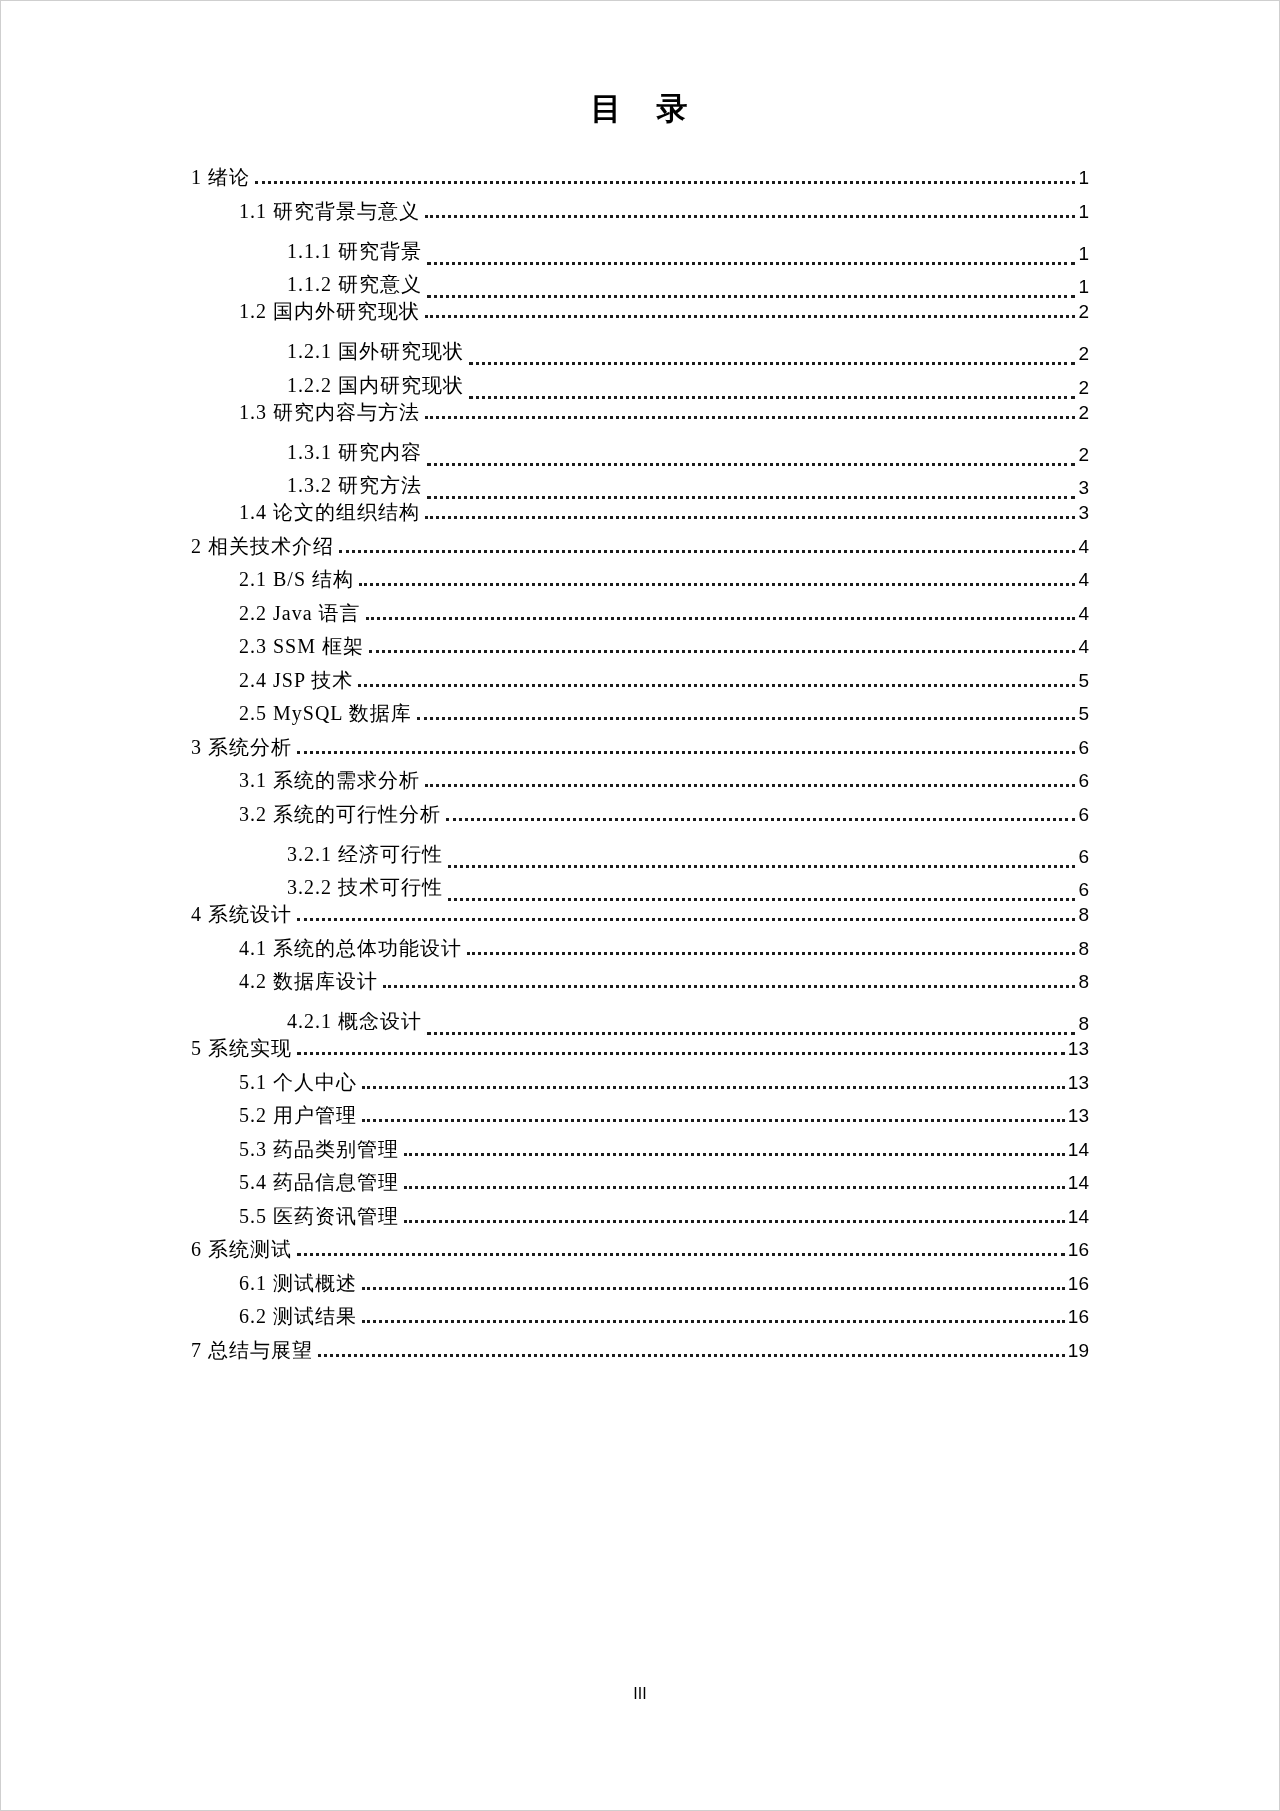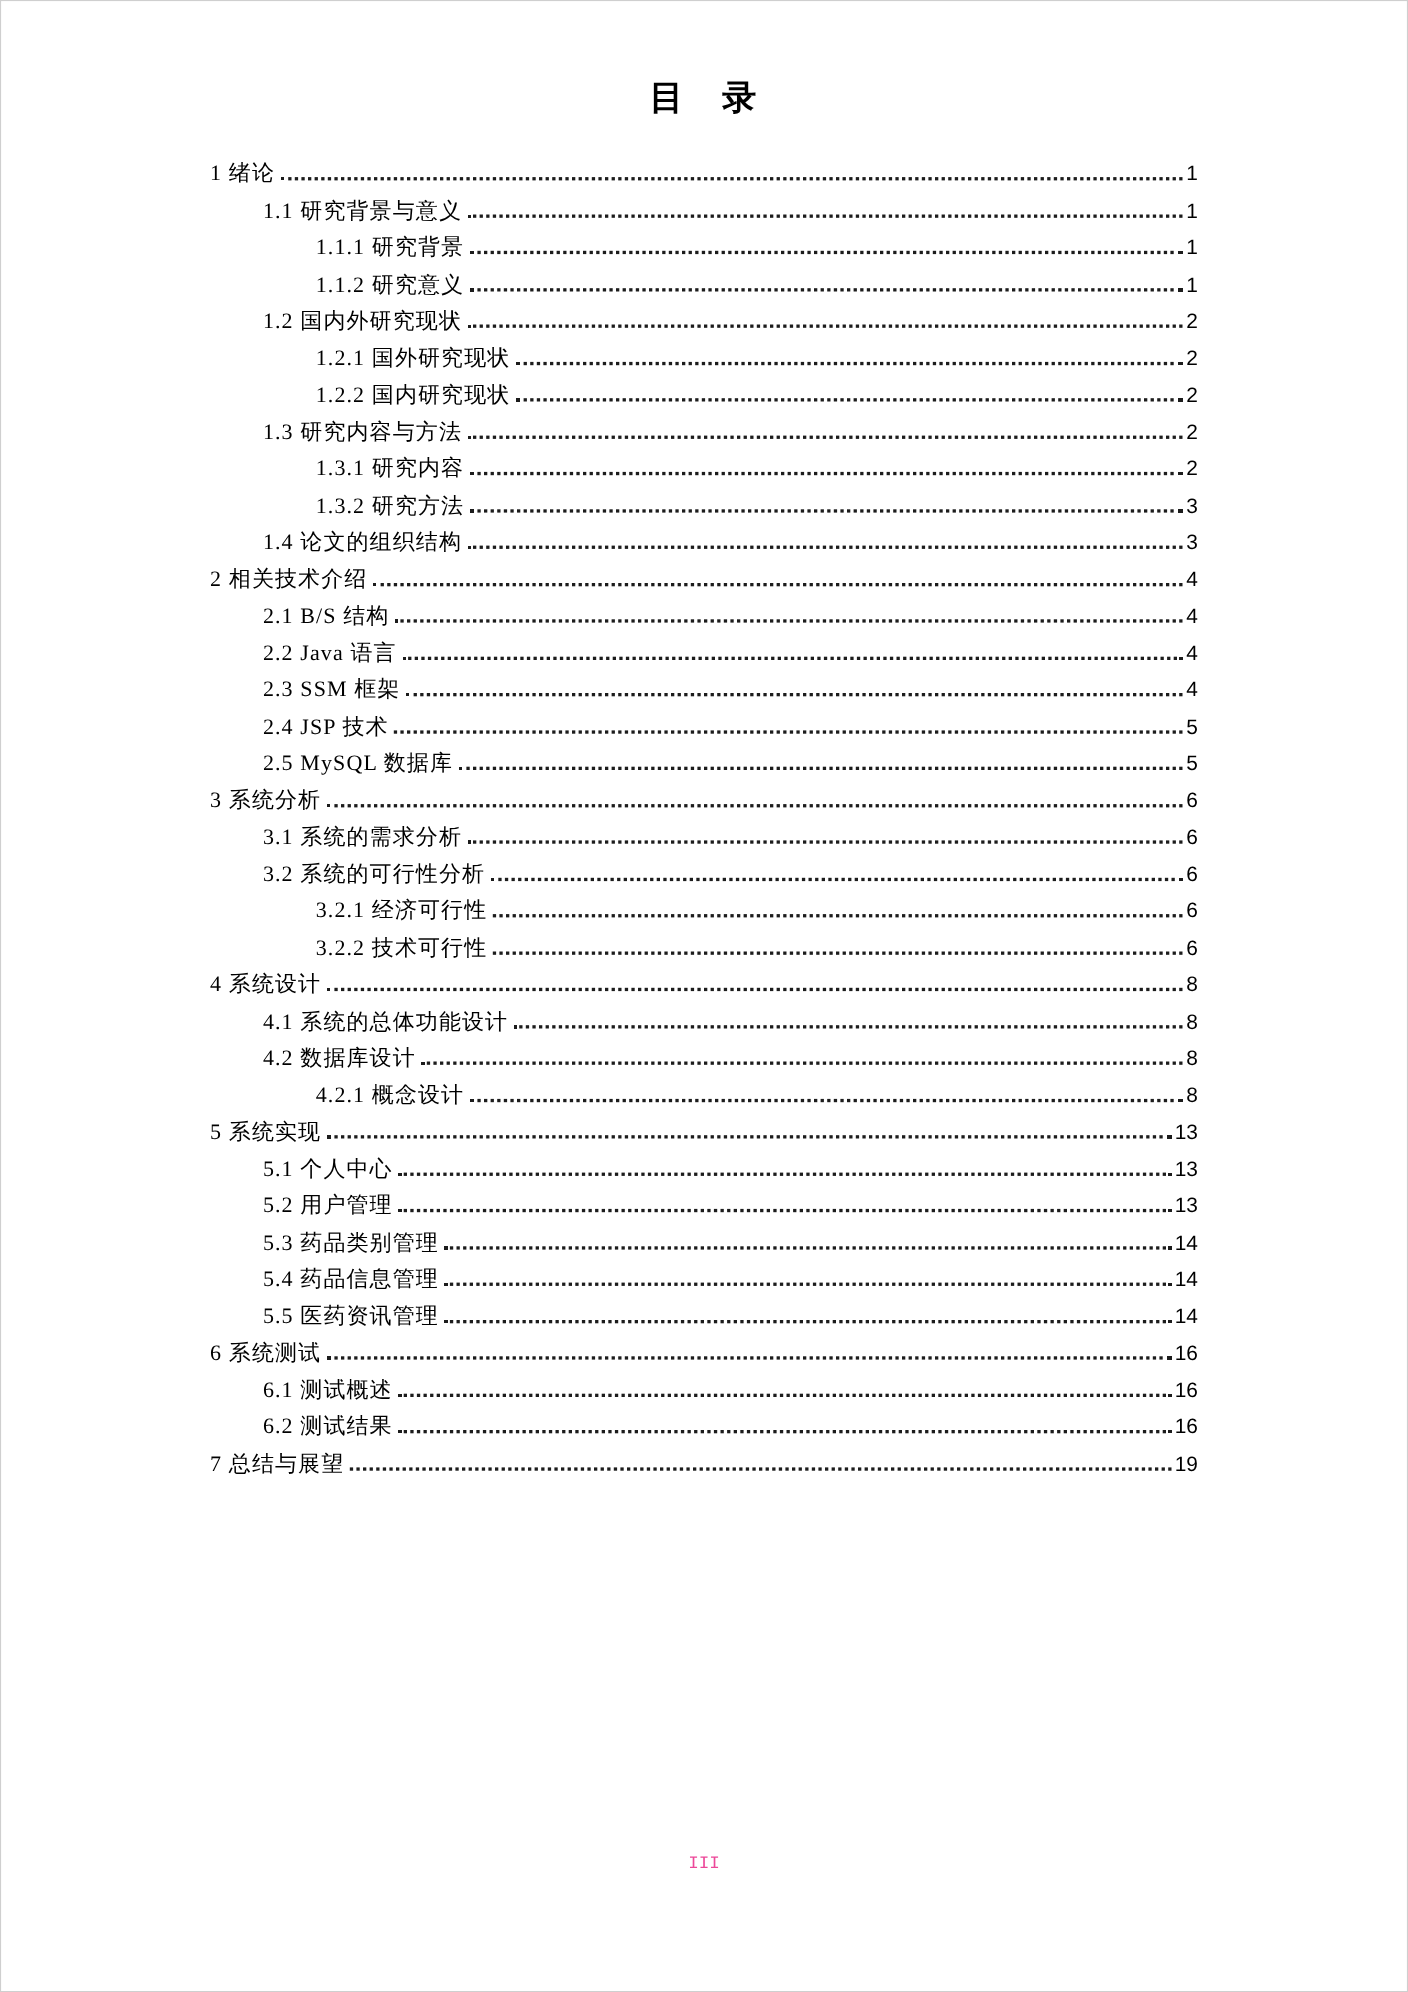--- a/index.html
+++ b/index.html
@@ -8,21 +8,21 @@
     width: 1280px;
     height: 1811px;
     box-sizing: border-box;
     background: #ffffff;
     border: 1px solid #cfcfcf;
     font-family: "Liberation Serif", serif;
     color: #000000;
     overflow: hidden;
   }
   .doc-title {
-    margin-top: 72px;
+    margin-top: 92px;
     text-align: center;
     font-size: 31px;
     font-weight: bold;
     line-height: 1;
     letter-spacing: 2px;
   }
   .toc {
     margin: 40px 190px 0 190px; 
   }
   .row {
@@ -40,30 +40,30 @@
     min-width: 12px;
     border-bottom: 3px dotted #1c1c1c;
     margin: 0 3px 0 5px;
   }
   .row .pg {
     font-family: "Liberation Sans", sans-serif;
     font-size: 19px;
   }
   .lv1 { padding-left: 0; }
   .lv2 { padding-left: 48px; justify-content: center; }
-  .lv3 { padding-left: 96px; }
+  .lv3 { padding-left: 96px; align-items: flex-end; }
   .footer-pagenum {
     position: absolute;
     left: 0;
     right: 0;
     top: 1684px;
     text-align: center;
-    font-family: Liberation Mono, monospace;
+    font-family: Liberation Sans, sans-serif;
     font-size: 16px;
-    color: #ec4899;
+    color: #000000;
   }
 </style>
 </head>
 <body>
 
 <div class="page">
 
   <h1 class="doc-title">目　录</h1>
 
   <main class="toc">

